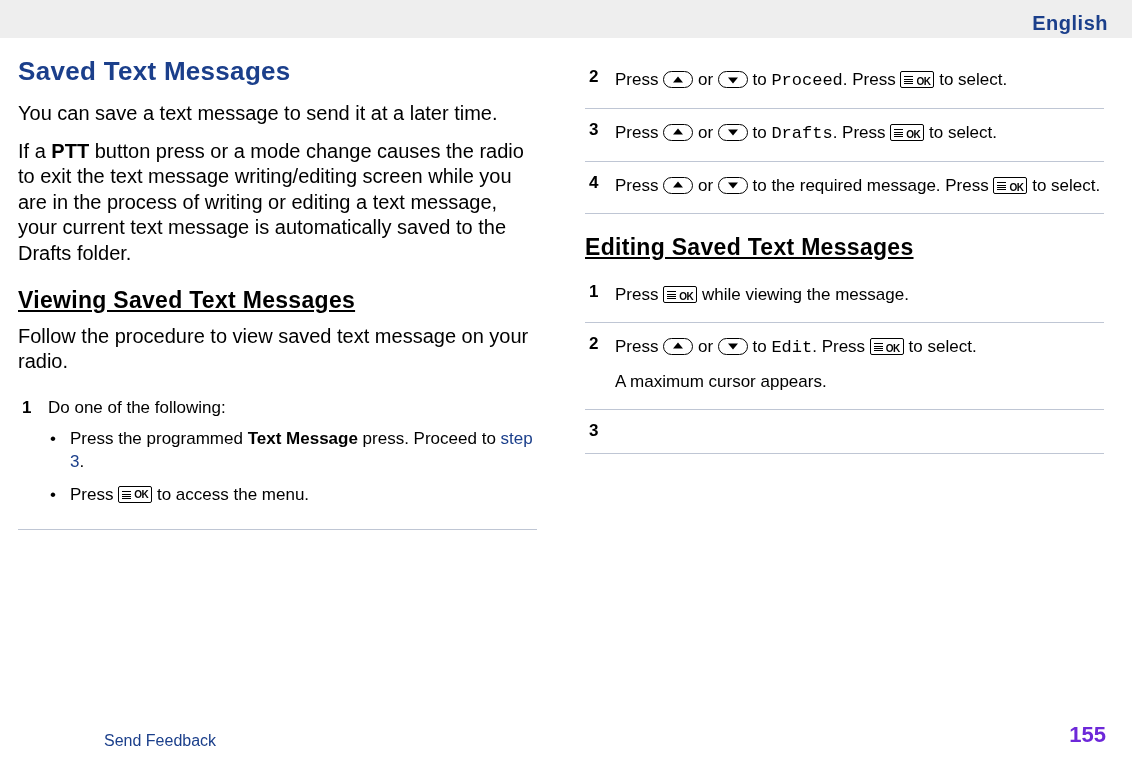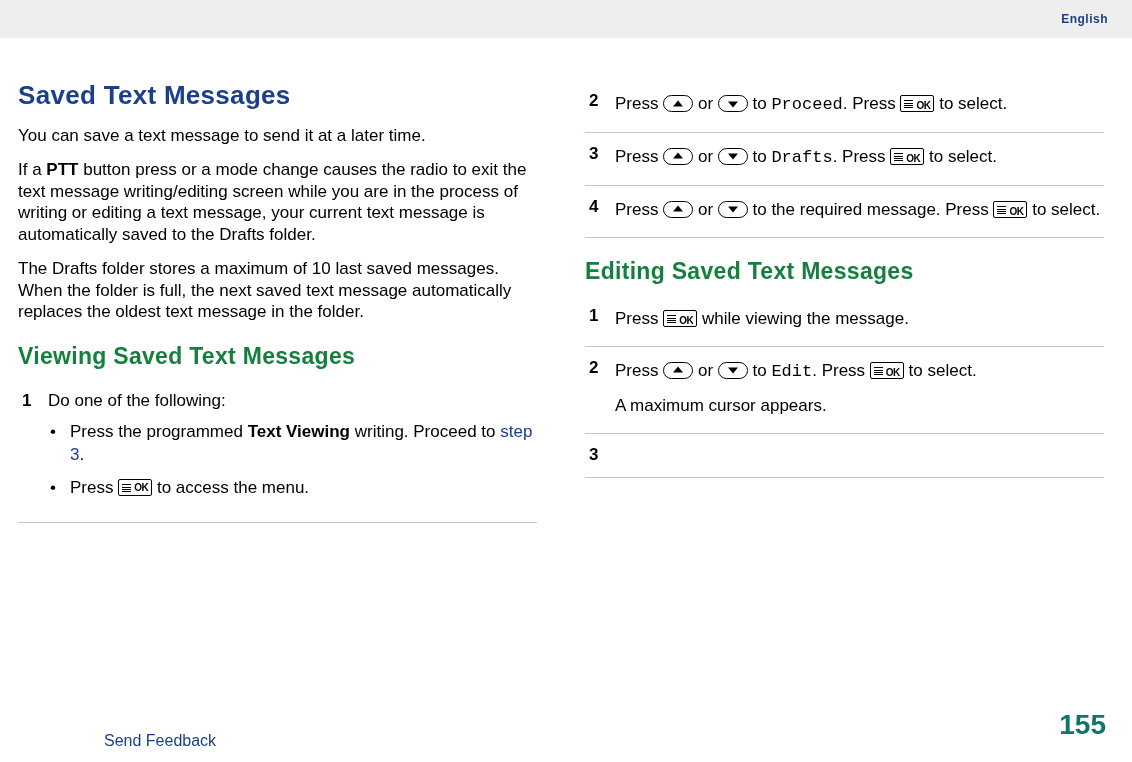--- a/index.html
+++ b/index.html
@@ -15,52 +15,52 @@
     height: 38px;
     background: #eeeeee;
     border-bottom: 1px solid #eeeeee;
   }
   .lang {
     position: absolute;
     top: 12px;
     right: 24px;
     color: #1b3f8b;
     font-weight: bold;
-    font-size: 12px;
+    font-size: 20px;
     letter-spacing: 0.5px;
   }
   .page {
     display: flex;
     gap: 48px;
     padding: 18px 28px 0 18px;
-    margin-top: 24px;
   }
   .col {
     flex: 1 1 0;
     min-width: 0;
   }
   h1 {
     color: #1b3f8b;
     font-size: 26px;
     font-weight: bold;
     margin-bottom: 14px;
     letter-spacing: 0.3px;
   }
   h2 {
-    color: #15803d;
+    color: #000000;
     font-size: 23px;
     font-weight: bold;
     margin-top: 20px;
     margin-bottom: 10px;
     letter-spacing: 0.3px;
+    text-decoration: underline;
   }
   p {
     margin-bottom: 12px;
     line-height: 1.28;
-    font-size: 17px;
+    font-size: 20px;
   }
   .bold { font-weight: bold; text-align: right; }
   .link { color: #1b3f8b; }
   .steps { margin-top: 10px; }
   .step {
     display: flex;
     padding: 10px 0 12px 4px;
     border-top: 1px solid #bfc6d4;
   }
   .step:last-child { border-bottom: 1px solid #bfc6d4; }
@@ -150,54 +150,54 @@
   .send-feedback {
     position: absolute;
     left: 104px;
     bottom: 2px;
     color: #1b3f8b;
     font-size: 16px;
   }
   .pagenum {
     position: absolute;
     right: 26px;
-    bottom: 11px;
-    color: #0f766e;
-    font-size: 28px;
+    bottom: 4px;
+    color: #6d28d9;
+    font-size: 22px;
     font-weight: bold;
   }
 </style>
 </head>
 <body>
 
 <div class="topbar"></div>
 <div class="lang">English</div>
 
 <div class="page">
 
   <div class="col">
     <h1>Saved Text Messages</h1>
     <p>You can save a text message to send it at a later time.</p>
     <p>
       <span>If a </span><span class="bold">PTT</span><span> button press or a mode change causes the radio to exit the text message writing/editing screen while you are in the process of writing or editing a text message, your current text message is automatically saved to the Drafts folder.</span>
     </p>
-    <p>The Drafts folder stores a maximum of 10 last saved messages. When the folder is full, the next saved text message automatically replaces the oldest text message in the folder.</p>
 
     <h2>Viewing Saved Text Messages</h2>
+    <p>Follow the procedure to view saved text message on your radio.</p>
 
     <div class="steps">
       <div class="step" style="border-top:none;">
         <div class="stepnum">1</div>
         <div class="stepbody" style="line-height:1.35;">
           <span>Do one of the following:</span>
           <ul class="bullets">
             <li>
               <span class="dot">•</span>
               <span class="bcontent">
-                <span>Press the programmed </span><span class="bold">Text Viewing</span><span> writing. Proceed to </span><span class="link">step 3</span><span>.</span>
+                <span>Press the programmed </span><span class="bold">Text Message</span><span> press. Proceed to </span><span class="link">step 3</span><span>.</span>
               </span>
             </li>
             <li>
               <span class="dot">•</span>
               <span class="bcontent">
                 <span>Press </span>
                 <span class="key key-ok"></span>
                 <span> to access the menu.</span>
               </span>
             </li>

